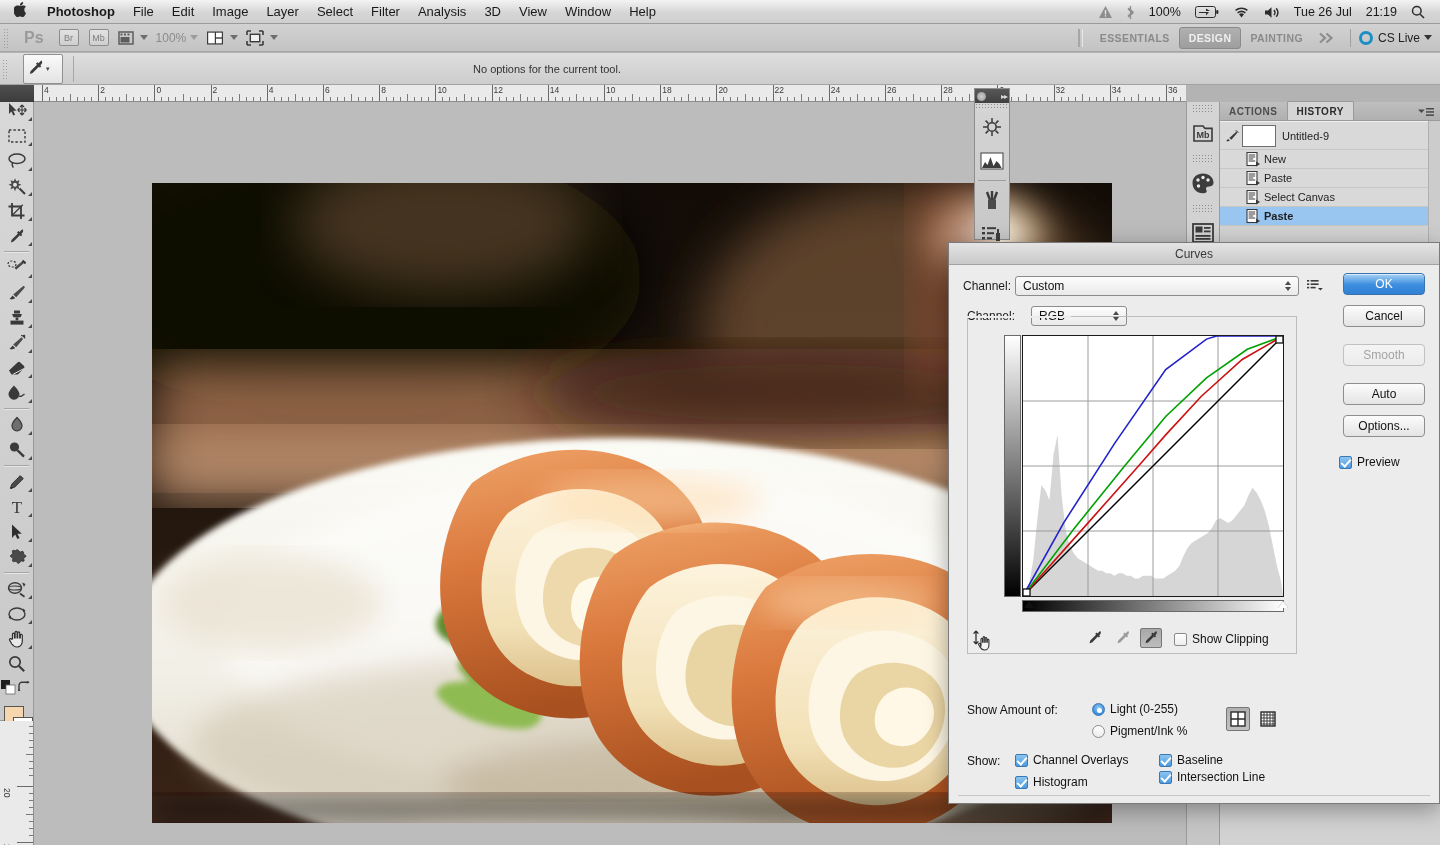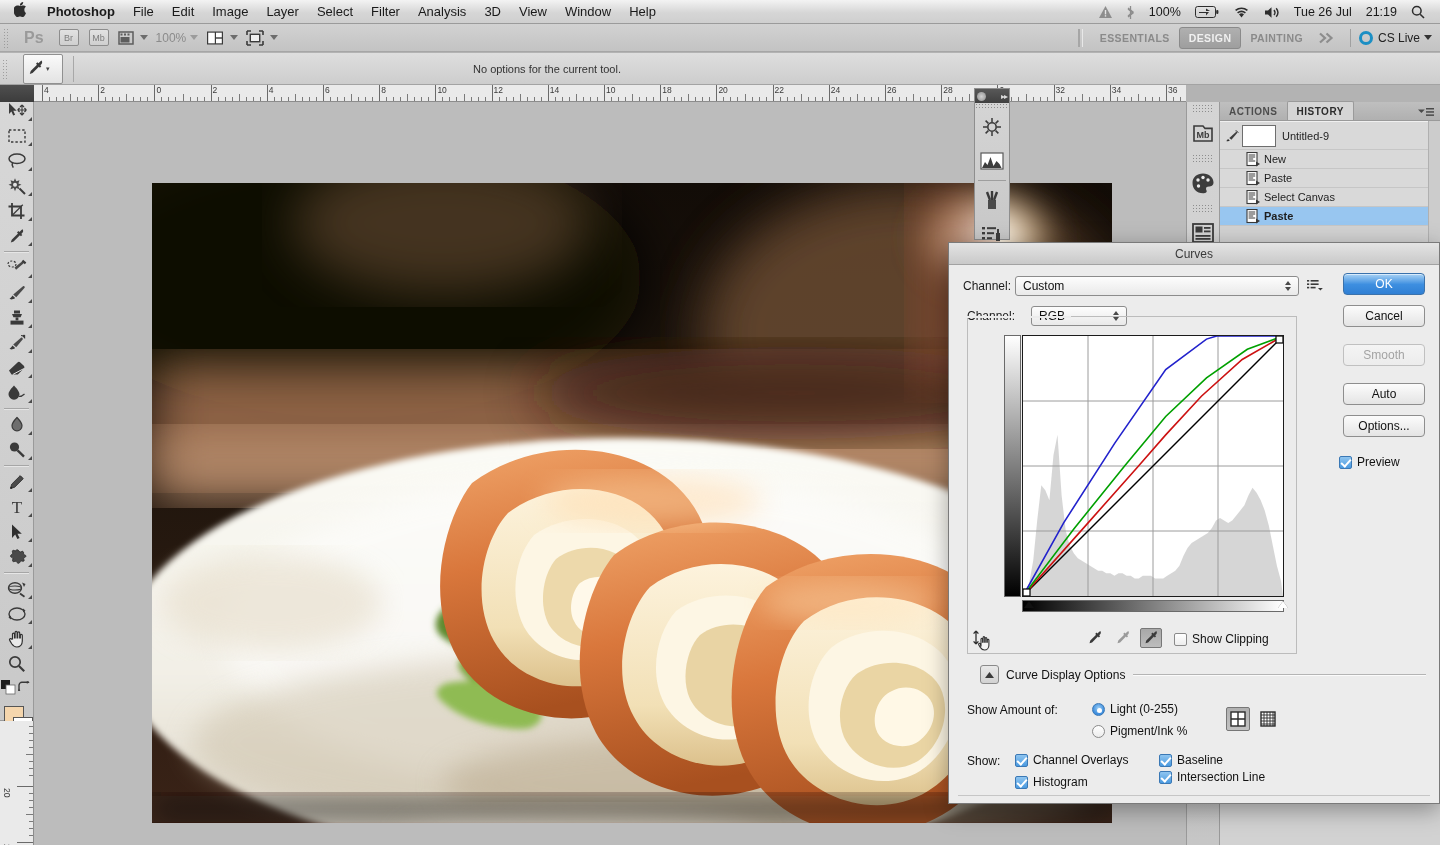--- a/index.html
+++ b/index.html
@@ -1157,29 +1157,20 @@
           <path d="M14.2 2c.9.9.9 2.4 0 3.3l-1 1 .9.9-1.3 1.3-.9-.9-5.8 5.8-2.6.8.8-2.6 5.8-5.8-.9-.9 1.3-1.3.9.9 1-1c.9-.9 1.8-1.5 1.8-1.5z" fill="#3a3a3a"></path>
         </svg>
     </div>
   </div>
 
   <div style="position:absolute;left:1174px;top:632px" class="ck-row">
     <span class="cbox"></span>
     <span>Show Clipping</span>
   </div>
 
-  <div style="position:absolute;left:980px;top:665px;right:14px;display:flex;align-items:center">
-    <span class="disc-btn">
-      <svg width="11" height="8" viewBox="0 0 11 8">
-          <path d="M5.5 1 10 7H1z" fill="#3a3a3a"></path>
-        </svg>
-    </span>
-    <span style="margin-left:7px;font-size:12px;color:#111">Curve Display Options</span>
-    <span id="cdo-line"></span>
-  </div>
 
   <div style="position:absolute;left:967px;top:703px;font-size:12px;color:#111">Show Amount of:</div>
   <div class="ck-row" style="position:absolute;left:1092px;top:702px">
     <span class="rbox on"></span>
     <span>Light  (0-255)</span>
   </div>
   <div class="ck-row" style="position:absolute;left:1092px;top:724px">
     <span class="rbox"></span>
     <span>Pigment/Ink %</span>
   </div>

